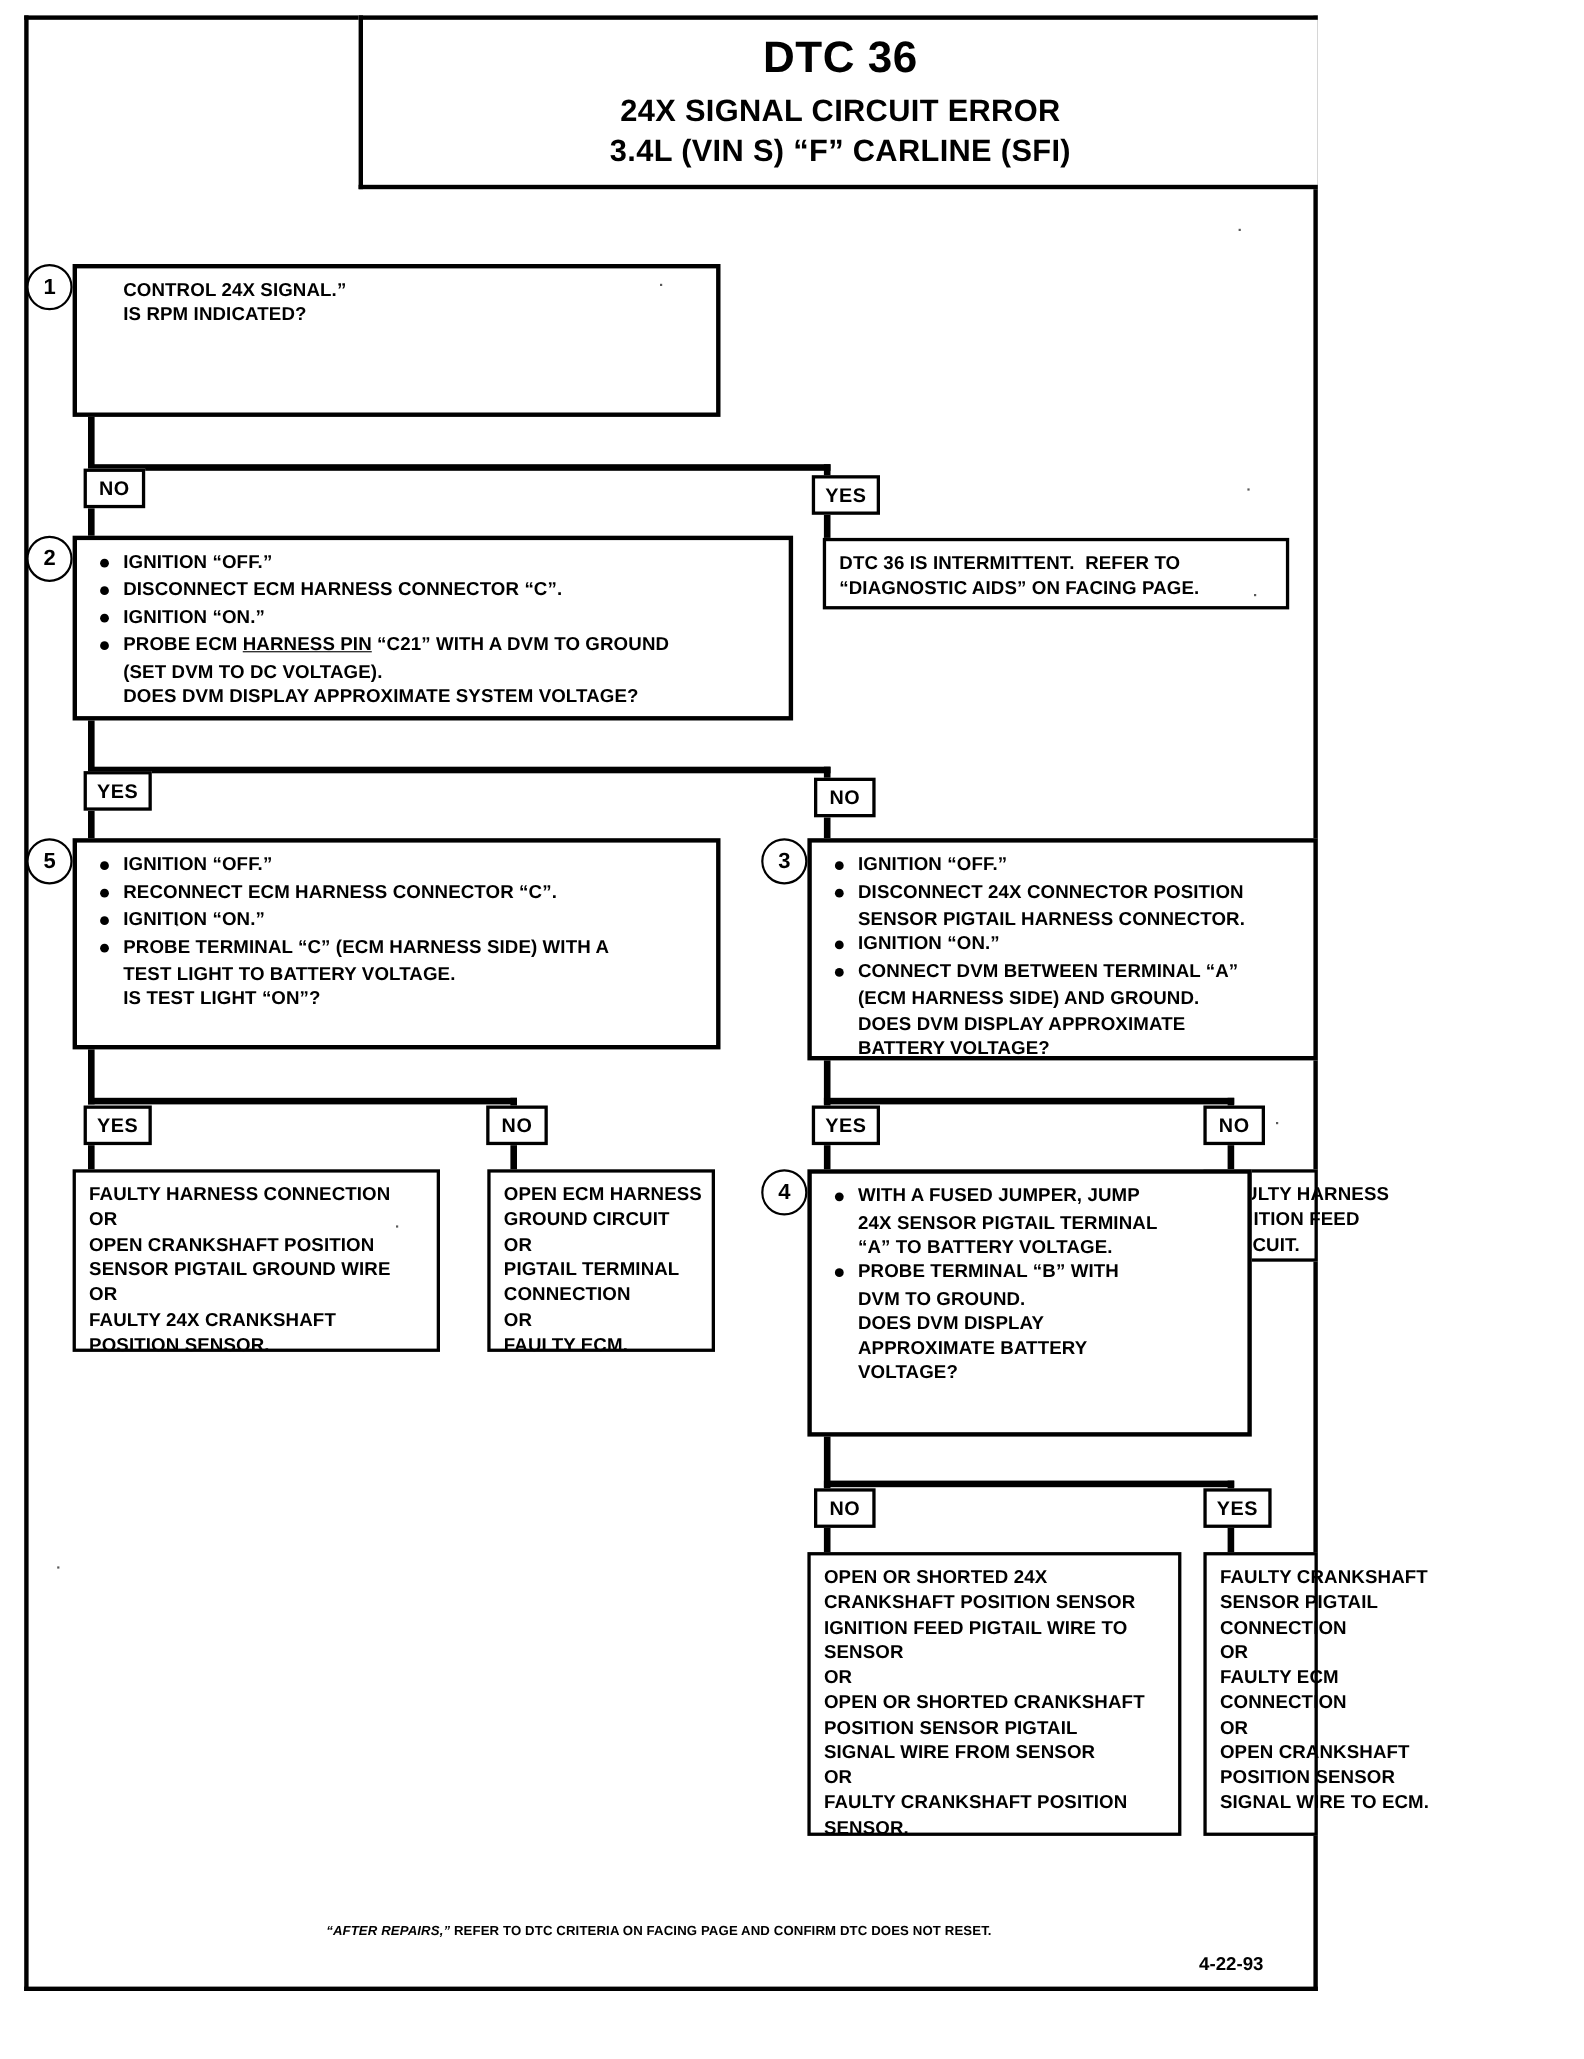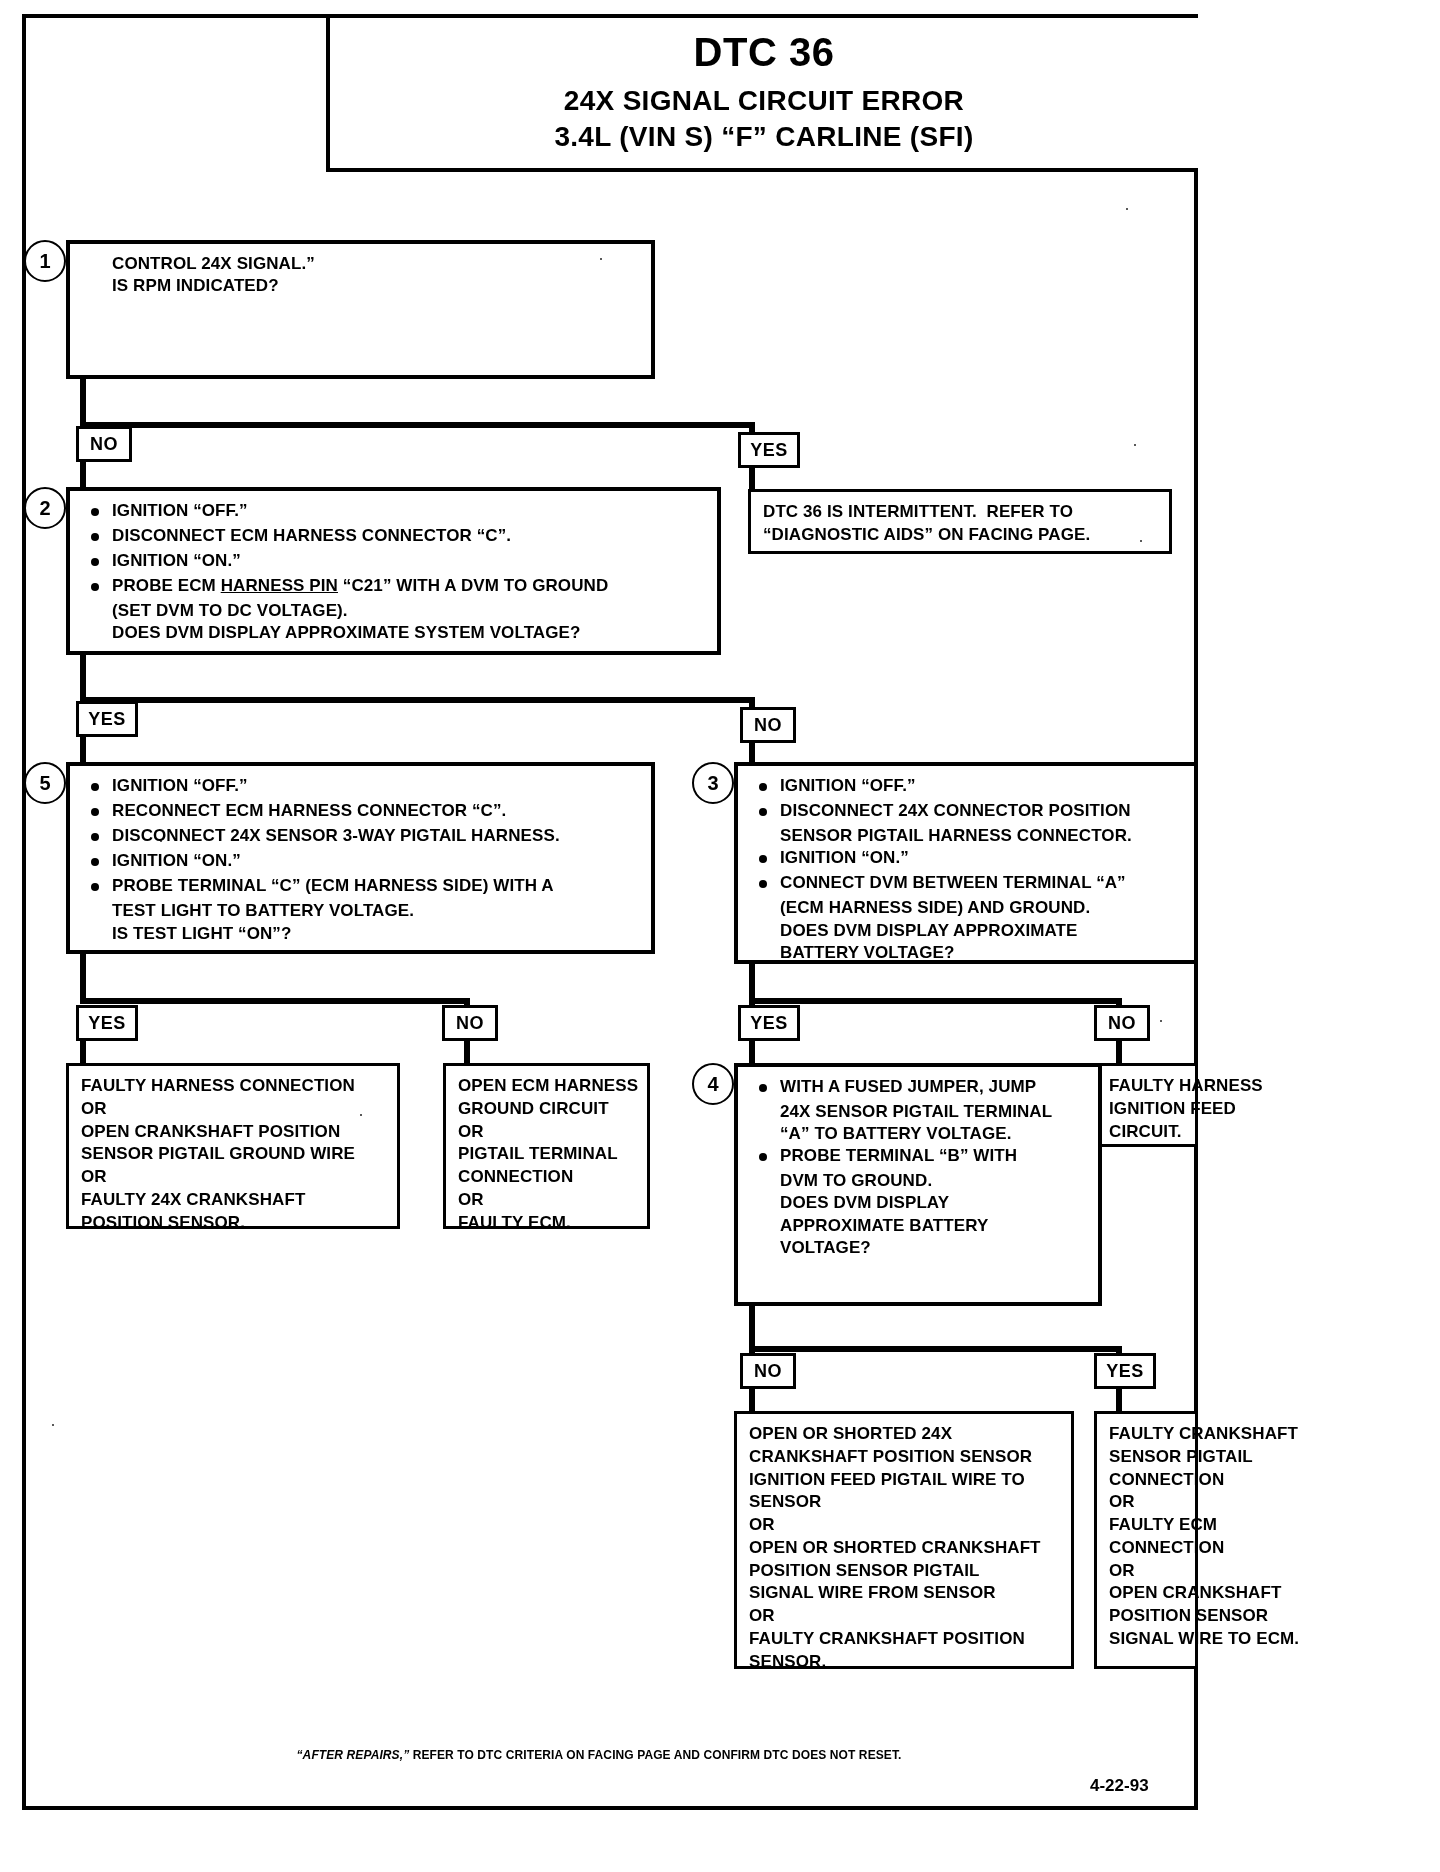--- a/index.html
+++ b/index.html
@@ -142,21 +142,20 @@
 
   <div class="vline" style="left:80px;top:737px;height:26px;"></div>
   <div class="vline" style="left:749px;top:743px;height:26px;"></div>
 
   <div class="step" style="left:24px;top:762px;">5</div>
   <div class="box thick" style="left:66px;top:762px;width:589px;height:192px;">
     <div class="box-inner">
       <ul class="bul">
         <li>IGNITION “OFF.”</li>
         <li>RECONNECT ECM HARNESS CONNECTOR “C”.</li>
-        <li>DISCONNECT 24X SENSOR 3-WAY PIGTAIL HARNESS.</li>
         <li>IGNITION “ON.”</li>
         <li>PROBE TERMINAL “C” (ECM HARNESS SIDE) WITH A</li>
       </ul>
       <div class="plainline">TEST LIGHT TO BATTERY VOLTAGE.</div>
       <div class="plainline">IS TEST LIGHT “ON”?</div>
     </div>
   </div>
 
   <div class="step" style="left:692px;top:762px;">3</div>
   <div class="box thick" style="left:734px;top:762px;width:464px;height:202px;">
@@ -222,21 +221,21 @@
 
   <div class="box" style="left:1094px;top:1063px;width:104px;height:84px;">
     <div class="box-inner lines">
       <div>FAULTY HARNESS</div>
       <div>IGNITION FEED</div>
       <div>CIRCUIT.</div>
     </div>
   </div>
 
   <div class="step" style="left:692px;top:1063px;">4</div>
-  <div class="box thick" style="left:734px;top:1063px;width:368px;height:243px;">
+  <div class="box thick" style="left:734px;top:1063px;width:404px;height:243px;">
     <div class="box-inner">
       <ul class="bul">
         <li>WITH A FUSED JUMPER, JUMP</li>
       </ul>
       <div class="plainline">24X SENSOR PIGTAIL TERMINAL</div>
       <div class="plainline">“A” TO BATTERY VOLTAGE.</div>
       <ul class="bul">
         <li>PROBE TERMINAL “B” WITH</li>
       </ul>
       <div class="plainline">DVM TO GROUND.</div>

